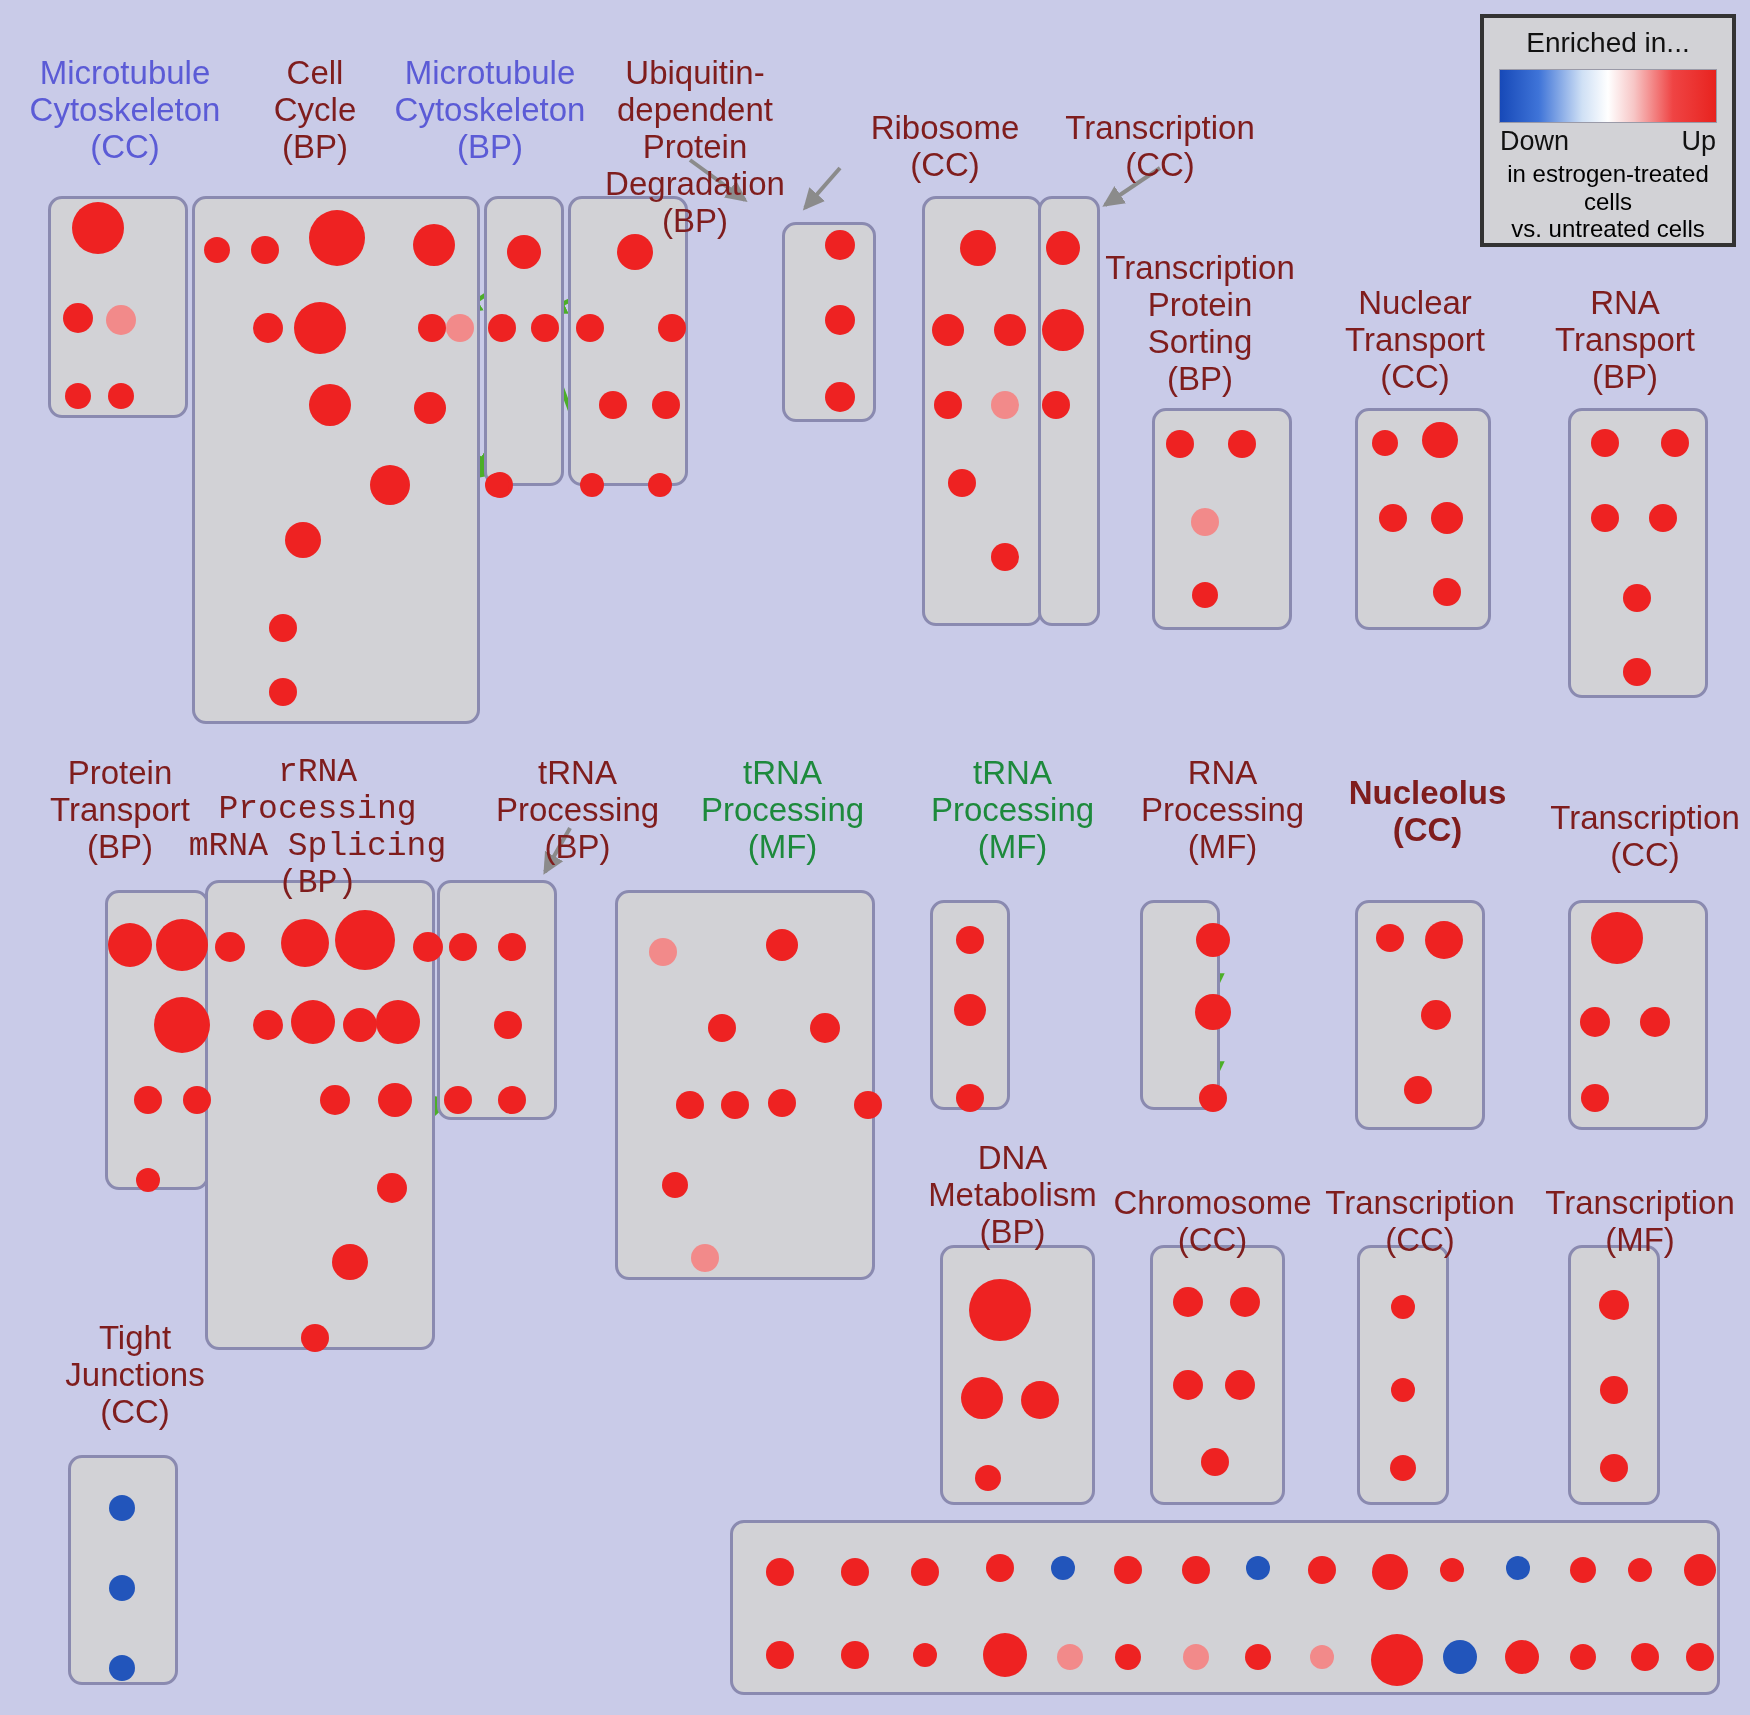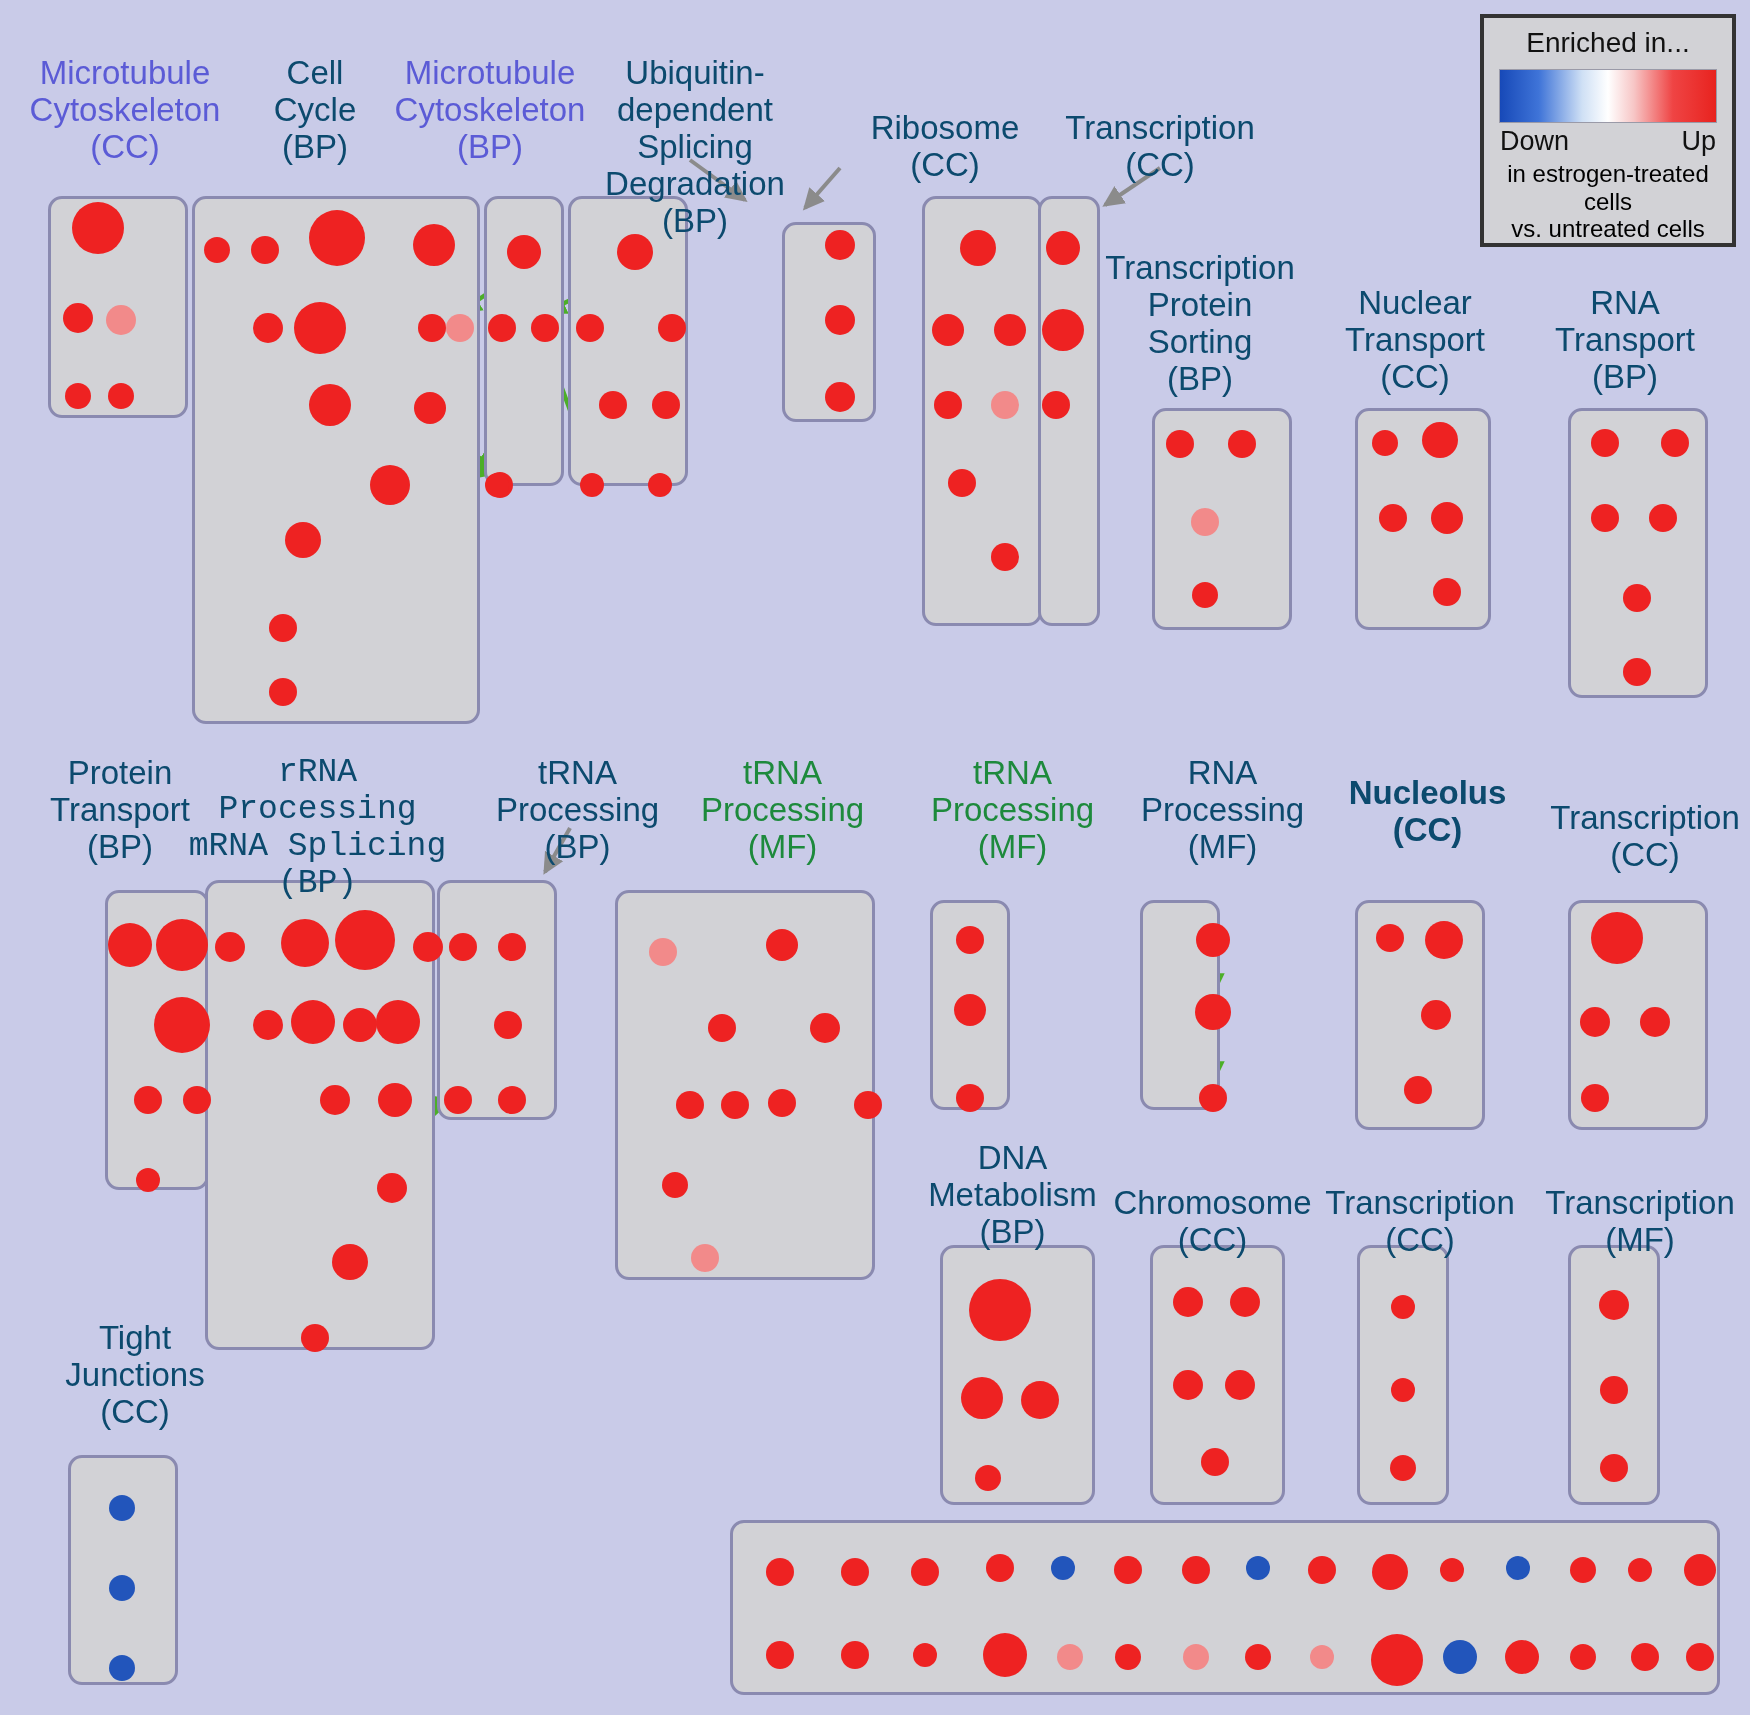--- a/index.html
+++ b/index.html
@@ -13,21 +13,21 @@
   #canvas{position:absolute;left:0;top:0;width:1750px;height:1715px;}
   .panel{
     position:absolute;
     background:#d2d2d6;
     border:3px solid #8a8ab0;
     border-radius:14px;
     box-sizing:border-box;
   }
   .label{
     position:absolute;
-    color:#0c4a6e;
+    color:#7f1d1d;
     font-size:33px;
     line-height:1.12;
     text-align:center;
     white-space:pre-line;
   }
   .label.purple{color:#5b5bd6;}
   .label.green{color:#1d8a3c;}
   .node{
     position:absolute;
     border-radius:50%;
@@ -393,21 +393,21 @@
 Cytoskeleton
 (CC)</div>
       <div class="label" style="left: 240px; top: 55px; width: 150px;">Cell
 Cycle
 (BP)</div>
       <div class="label purple" style="left: 390px; top: 55px; width: 200px;">Microtubule
 Cytoskeleton
 (BP)</div>
       <div class="label" style="left: 600px; top: 55px; width: 190px;">Ubiquitin-
 dependent
-Splicing
+Protein
 Degradation
 (BP)</div>
       <div class="label" style="left: 855px; top: 110px; width: 180px;">Ribosome
 (CC)</div>
       <div class="label" style="left: 1050px; top: 110px; width: 220px;">Transcription
 (CC)</div>
       <div class="label" style="left: 1095px; top: 250px; width: 210px;">Transcription
 Protein
 Sorting
 (BP)</div>

